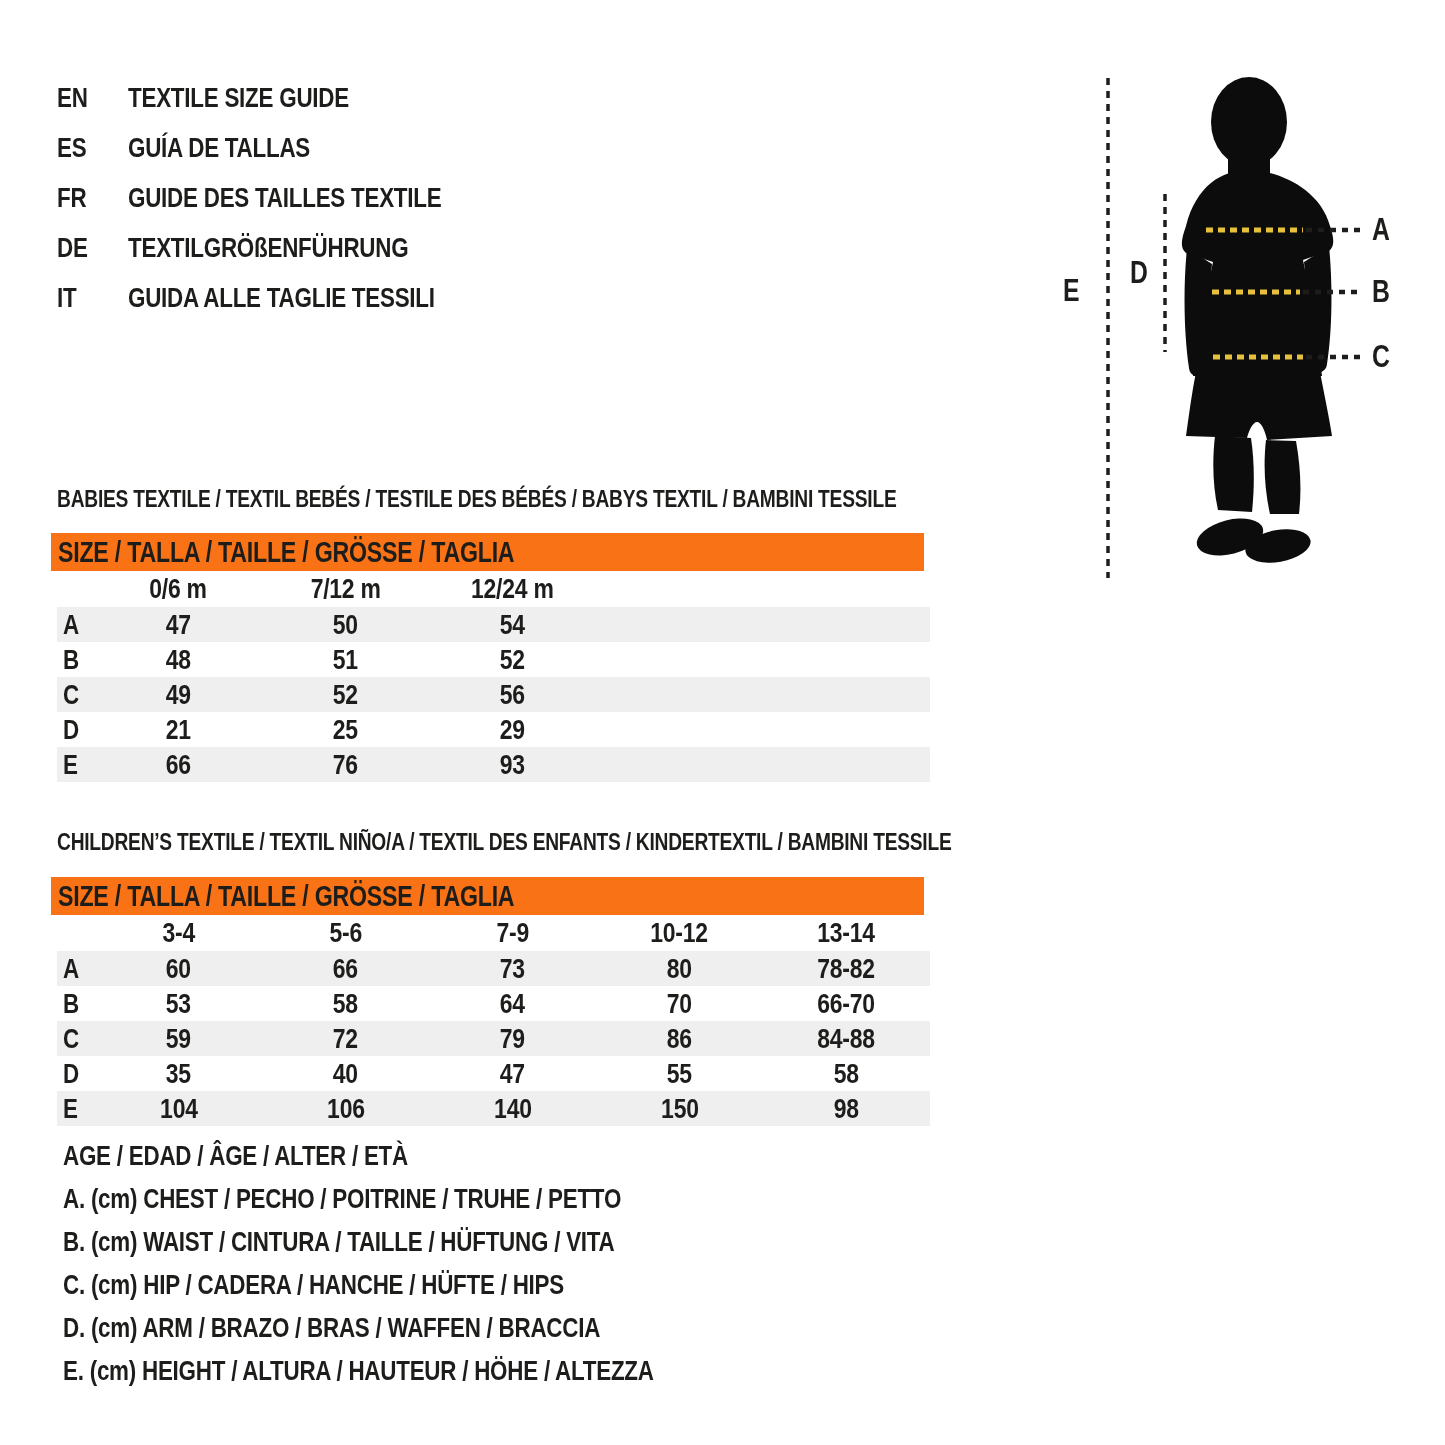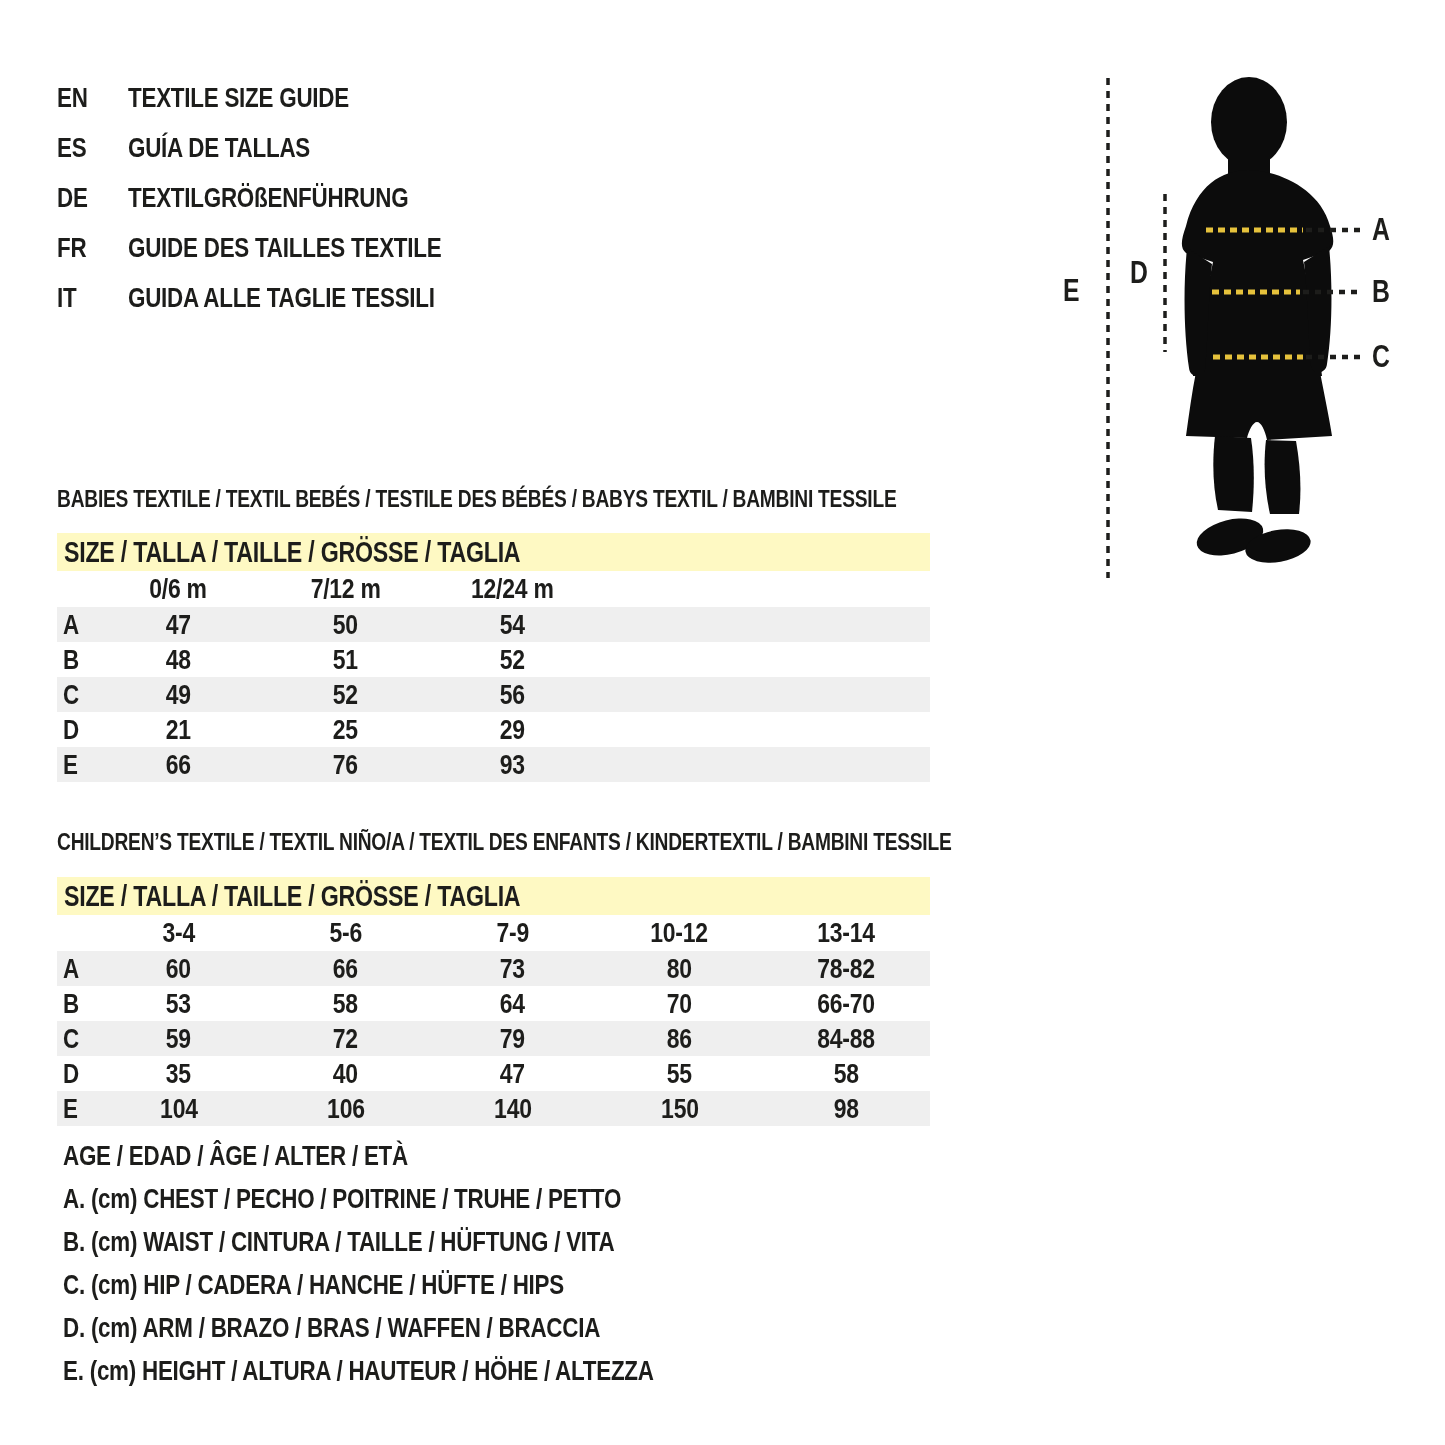--- a/index.html
+++ b/index.html
@@ -17,21 +17,21 @@
   .lang-header { position:absolute; left:57px; top:73px; }
   .lang-row { display:grid; grid-template-columns:71px auto; height:50px; line-height:50px; font-size:28px; }
 
   
   .figure-svg { position:absolute; left:0; top:0; width:1445px; height:1445px; pointer-events:none; }
   .measure-label { position:absolute; font-size:31px; line-height:30px; }
 
   
   .section-title { position:absolute; left:57px; font-size:24px; line-height:30px; }
   .size-bar {
-    position:absolute; left:57px; width:873px; height:38px; background:#fef9c3;
+    position:absolute; left:51px; width:873px; height:38px; background:#f97316;
     font-size:29px; line-height:38px; padding-left:7px;
   }
   .grid3 { display:grid; grid-template-columns:38px 167px 167px 167px; align-items:center; }
   .grid5 { display:grid; grid-template-columns:38px 167px 167px 167px 167px 167px; align-items:center; }
   .col-header { position:absolute; left:57px; width:873px; height:36px; font-size:28px; }
   .tbl { position:absolute; left:57px; width:873px; }
   .tbl-row { height:35px; font-size:28px; }
   .tbl-row.alt { background:#efefef; }
   .row-label { padding-left:6px; }
   .cell { text-align:center; }
@@ -48,26 +48,26 @@
   <div class="lang-header">
     <div class="lang-row">
       <span><span class="t">EN</span></span>
       <span><span class="t">TEXTILE SIZE GUIDE</span></span>
     </div>
     <div class="lang-row">
       <span><span class="t">ES</span></span>
       <span><span class="t">GUÍA DE TALLAS</span></span>
     </div>
     <div class="lang-row">
+      <span><span class="t">FR</span></span>
+      <span><span class="t">GUIDE DES TAILLES TEXTILE</span></span>
+    </div>
+    <div class="lang-row">
       <span><span class="t">DE</span></span>
       <span><span class="t">TEXTILGRÖßENFÜHRUNG</span></span>
-    </div>
-    <div class="lang-row">
-      <span><span class="t">FR</span></span>
-      <span><span class="t">GUIDE DES TAILLES TEXTILE</span></span>
     </div>
     <div class="lang-row">
       <span><span class="t">IT</span></span>
       <span><span class="t">GUIDA ALLE TAGLIE TESSILI</span></span>
     </div>
   </div>
 
   <svg class="figure-svg" viewBox="0 0 1445 1445" xmlns="http://www.w3.org/2000/svg">
 
     <line x1="1108" y1="78" x2="1108" y2="578" stroke="#1d1d1b" stroke-width="3.5" stroke-dasharray="7 6"></line>

